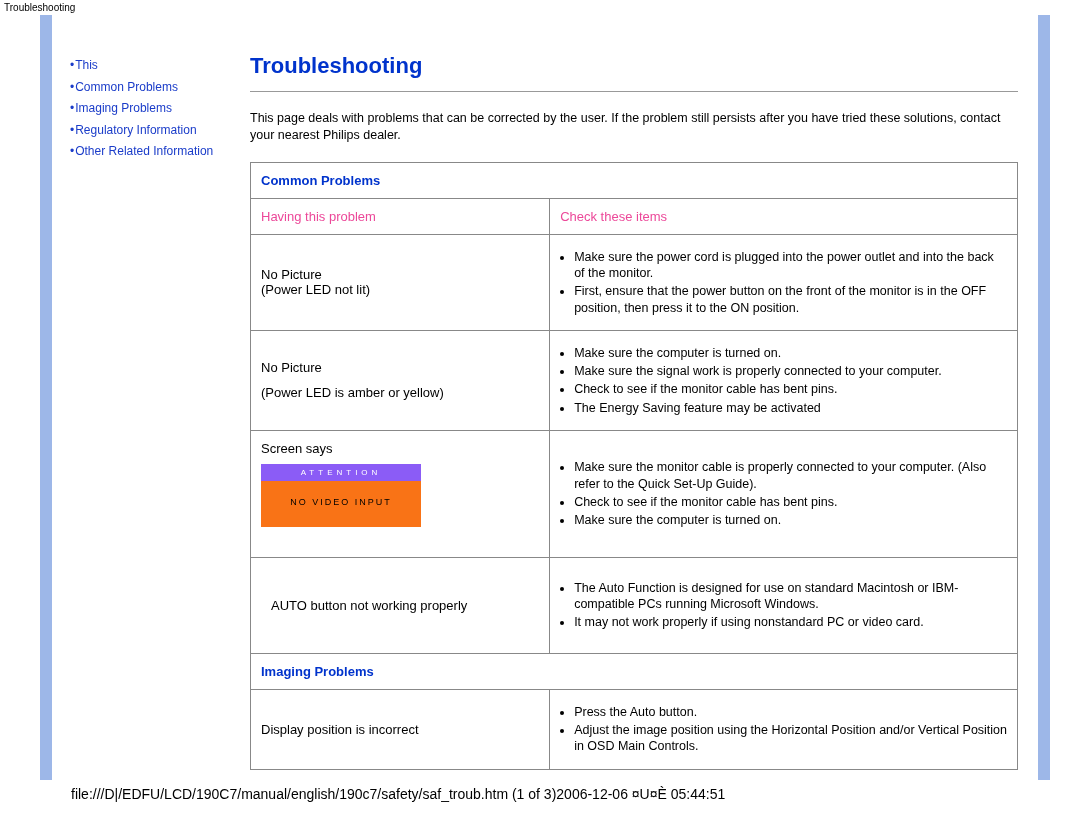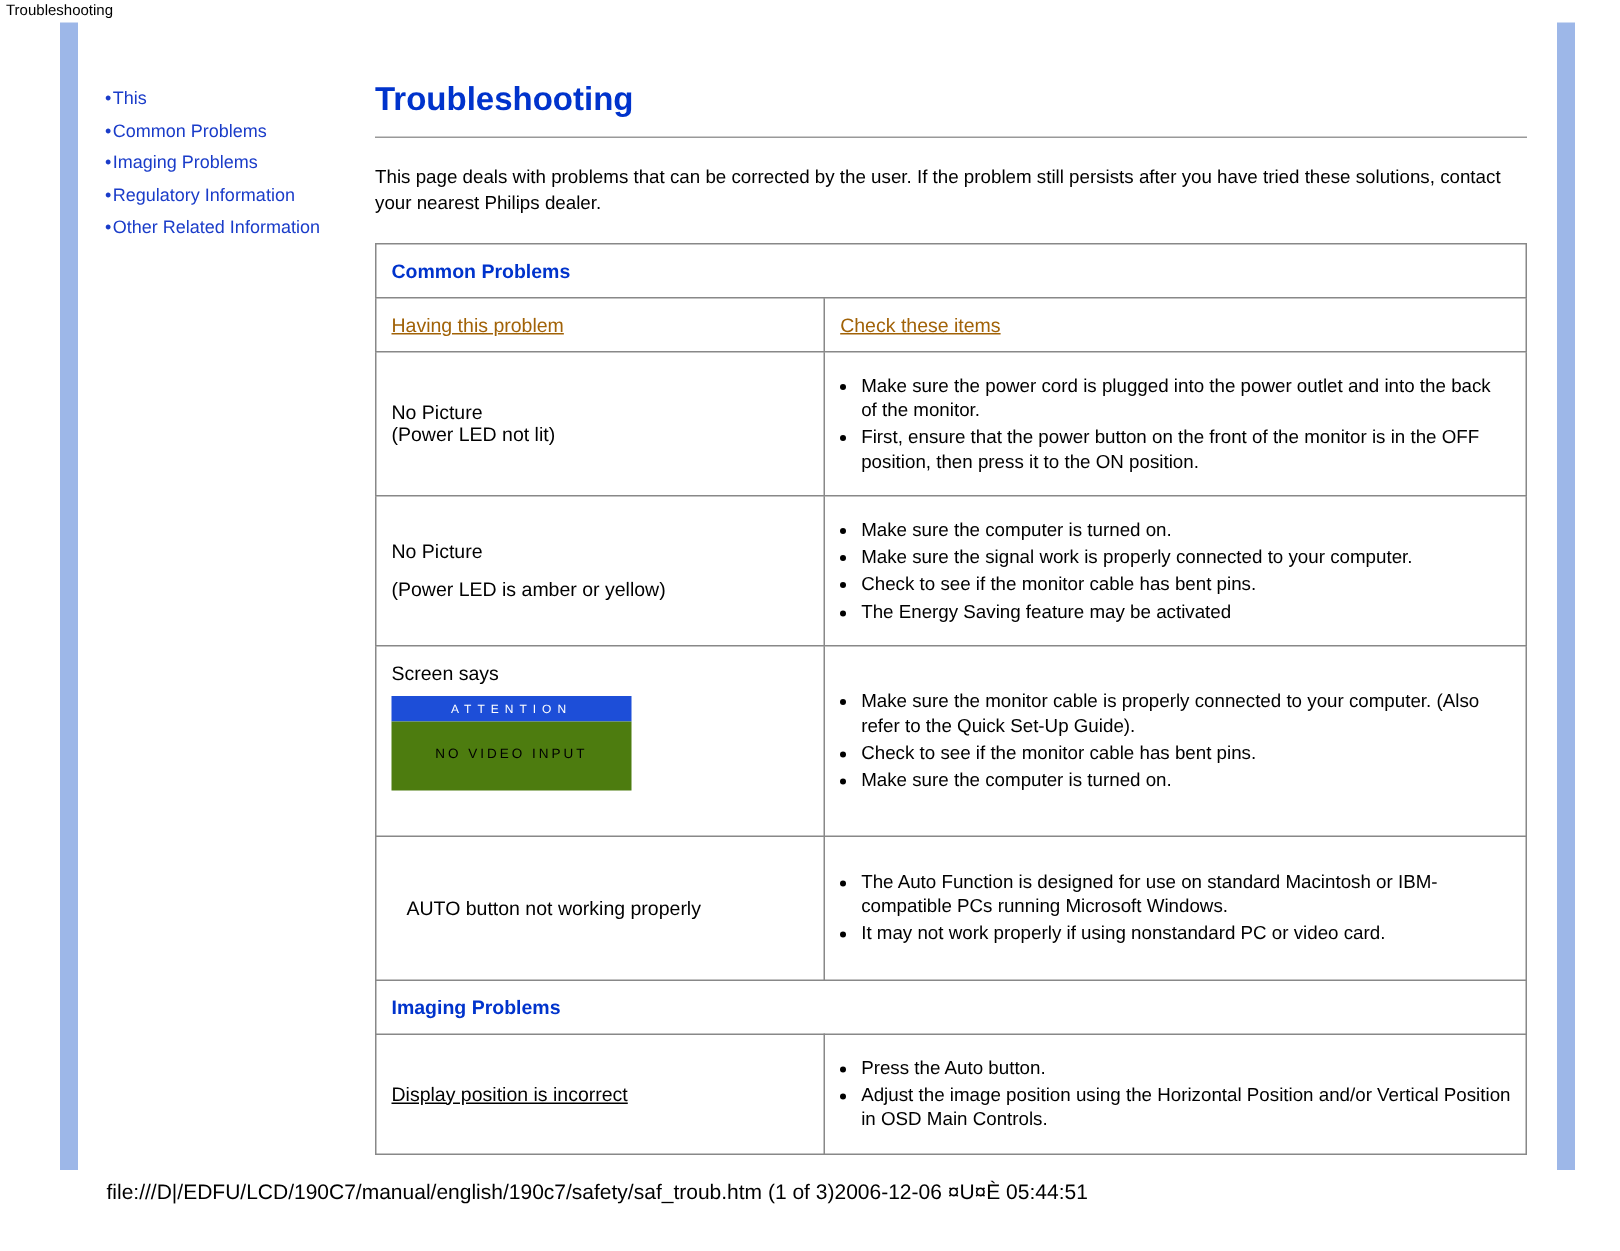--- a/index.html
+++ b/index.html
@@ -63,51 +63,50 @@
     vertical-align: middle;
     font-size: 13px;
   }
   td.section-head {
     color: #0033cc;
     font-weight: bold;
     font-size: 13px;
     padding: 8px 10px;
   }
   td.colhead {
-    color: #a16207;
+    color: #ec4899;
     font-size: 13px;
     padding: 8px 10px;
-    text-decoration: underline;
   }
   ul.check {
     margin: 4px 0 4px 14px;
     padding: 0;
     font-size: 12.5px;
   }
   ul.check li { margin: 2px 0; line-height: 1.3; }
   .osd-box {
     width: 160px;
     border: 0;
     margin-top: 8px;
     font-size: 9px;
     text-align: center;
   }
   .osd-header {
-    background: #1d4ed8;
+    background: #8b5cf6;
     color: #fff;
     letter-spacing: 4px;
     font-size: 8px;
     padding: 4px 0;
   }
   .osd-body {
     padding: 16px 0 20px 0;
     letter-spacing: 2px;
     font-size: 9px;
     color: #000;
-    background:#4d7c0f;
+    background:#f97316;
   }
   .footer-path {
     font-size: 14px;
     padding: 6px 4px 4px 28px;
     color: #000;
     margin-left: 43px;
   }
   .prob-cell p { margin: 0 0 10px 0; }
 </style>
 </head>
@@ -196,21 +195,21 @@
             <li>It may not work properly if using nonstandard PC or video card.</li>
           </ul>
         </td>
       </tr>
 
       <tr>
             <td class="section-head" colspan="2">Imaging Problems</td>
           </tr>
 
       <tr>
-        <td class="prob-cell" style="padding:24px 10px;text-decoration:underline;">
+        <td class="prob-cell" style="padding:24px 10px;">
           <span>Display position is incorrect</span>
         </td>
         <td>
           <ul class="check">
             <li>Press the Auto button.</li>
             <li>Adjust the image position using the Horizontal Position and/or Vertical Position in OSD Main Controls.</li>
           </ul>
         </td>
       </tr>
     </tbody>

